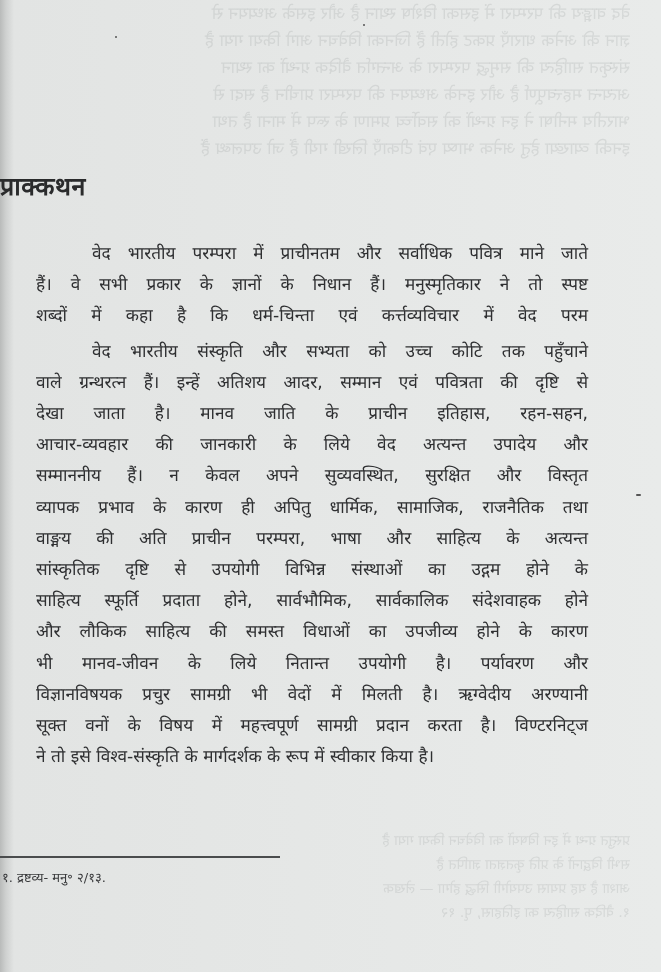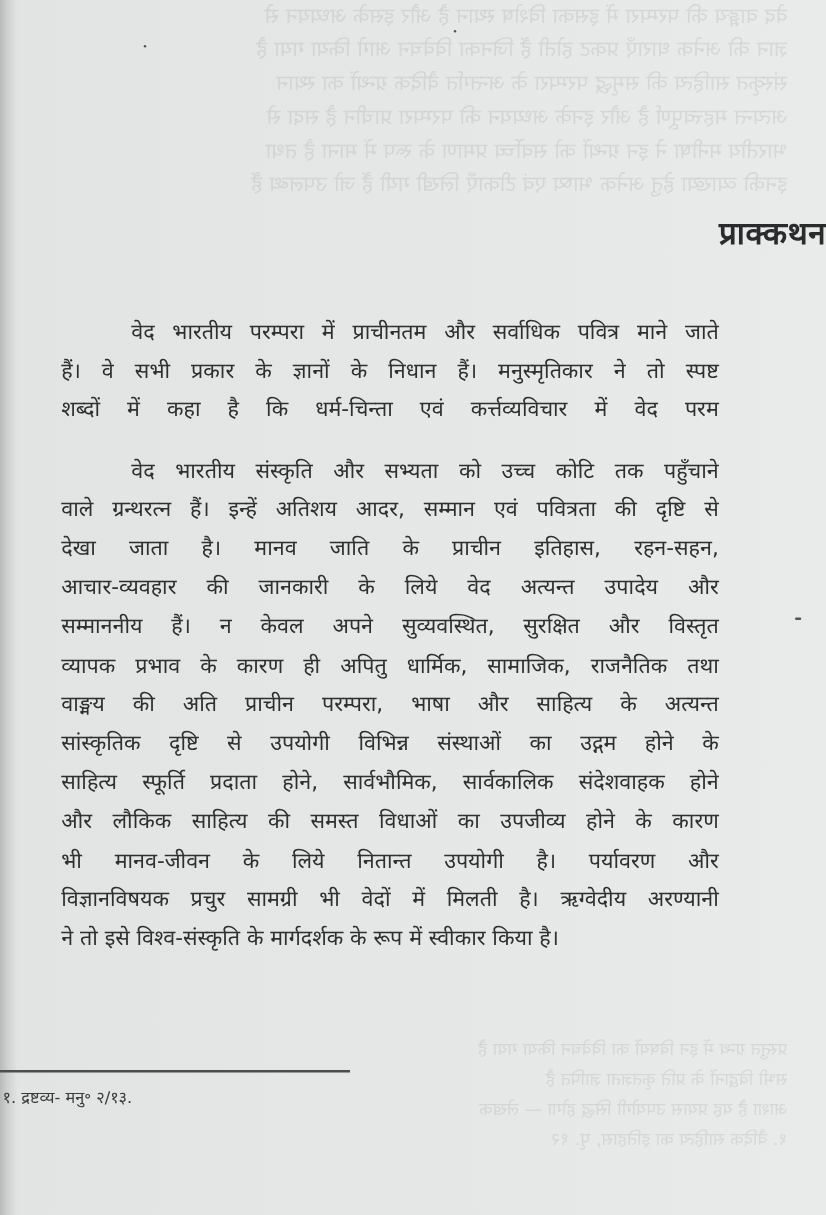--- a/index.html
+++ b/index.html
@@ -38,40 +38,40 @@
     left: 240px;
     width: 390px;
     font-size: 14px;
     line-height: 24px;
   }
   .title {
     position: absolute;
     top: 168px;
     left: 0;
     width: 661px;
-    text-align: right;
+    text-align: left;
     font-family: "DejaVu Sans", sans-serif;
     font-weight: bold;
     font-size: 25px;
     color: #2a2b2c;
     letter-spacing: 0.5px;
   }
   .body-text {
     position: absolute;
     top: 234px;
     left: 32px;
     width: 560px;
     font-family: "DejaVu Sans", sans-serif;
     font-size: 17.2px;
     line-height: 31.2px;
     color: #2e2f31;
     text-align: justify;
   }
   .body-text p {
-    margin: 17px;
+    margin: 4px;
     text-indent: 56px;
   }
   .line {
     display: block;
     text-align: justify;
     text-align-last: justify;
     white-space: nowrap;
   }
   .line.last {
     text-align-last: left;
@@ -139,20 +139,21 @@
       <span class="line" style="text-indent:0">देखा जाता है। मानव जाति के प्राचीन इतिहास, रहन-सहन,</span>
       <span class="line" style="text-indent:0">आचार-व्यवहार की जानकारी के लिये वेद अत्यन्त उपादेय और</span>
       <span class="line" style="text-indent:0">सम्माननीय हैं। न केवल अपने सुव्यवस्थित, सुरक्षित और विस्तृत</span>
       <span class="line" style="text-indent:0">व्यापक प्रभाव के कारण ही अपितु धार्मिक, सामाजिक, राजनैतिक तथा</span>
       <span class="line" style="text-indent:0">वाङ्मय की अति प्राचीन परम्परा, भाषा और साहित्य के अत्यन्त</span>
       <span class="line" style="text-indent:0">सांस्कृतिक दृष्टि से उपयोगी विभिन्न संस्थाओं का उद्गम होने के</span>
       <span class="line" style="text-indent:0">साहित्य स्फूर्ति प्रदाता होने, सार्वभौमिक, सार्वकालिक संदेशवाहक होने</span>
       <span class="line" style="text-indent:0">और लौकिक साहित्य की समस्त विधाओं का उपजीव्य होने के कारण</span>
       <span class="line" style="text-indent:0">भी मानव-जीवन के लिये नितान्त उपयोगी है। पर्यावरण और</span>
       <span class="line" style="text-indent:0">विज्ञानविषयक प्रचुर सामग्री भी वेदों में मिलती है। ऋग्वेदीय अरण्यानी</span>
+      <span class="line" style="text-indent:0">सूक्त वनों के विषय में महत्त्वपूर्ण सामग्री प्रदान करता है। विण्टरनिट्ज</span>
       <span class="line last" style="text-indent:0">ने तो इसे विश्व-संस्कृति के मार्गदर्शक के रूप में स्वीकार किया है।</span>
     </p>
   </div>
 
   <div class="footnote-rule"></div>
   <div class="footnote">१. द्रष्टव्य- मनु॰ २/१३.</div>
 
 </div>
 
 </body></html>

